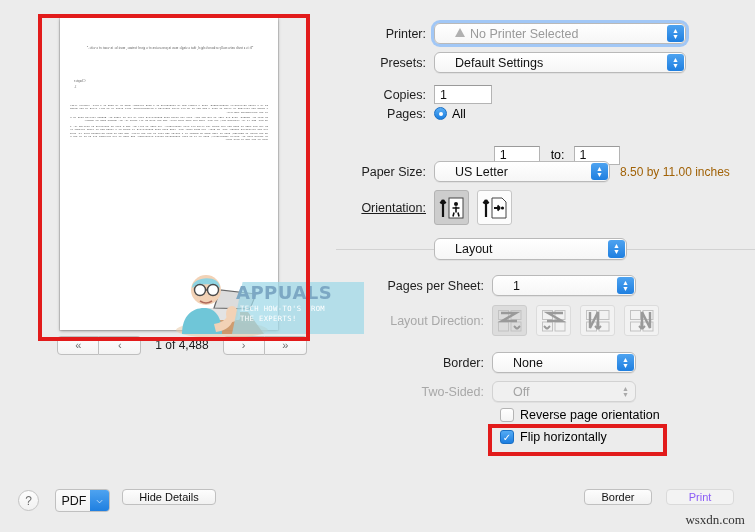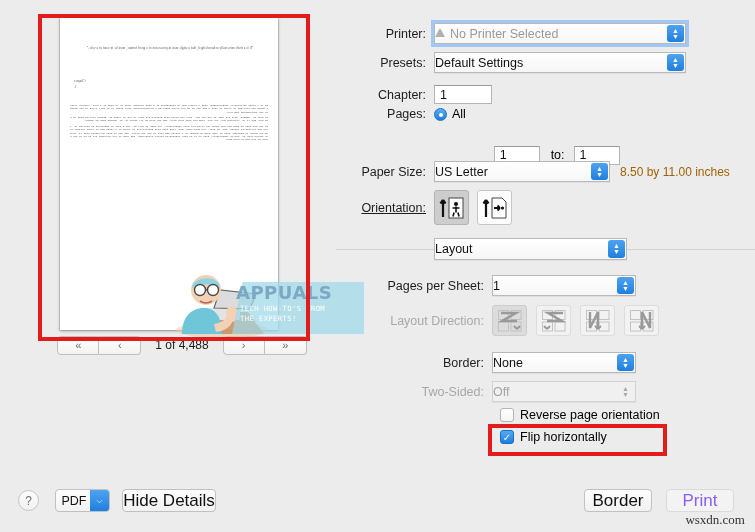--- a/index.html
+++ b/index.html
@@ -86,23 +86,23 @@
   .row{position:absolute;display:flex;align-items:center;}
   .lbl{
     text-align:right;font-size:12.5px;color:#1d1d1d;white-space:nowrap;
   }
   .lbl.dim{color:#a8a8a8;}
 
   
   .popup{
     position:relative;height:21px;box-sizing:border-box;
     background:linear-gradient(#ffffff,#f6f6f6);
-    border:1px solid #b9b9b9;border-radius:0;
+    border:1px solid #b9b9b9;border-radius:6px;
     display:flex;align-items:center;
-    font-size:12.5px;color:#111;padding-left:0;
+    font-size:12.5px;color:#111;padding-left:20px;
     box-shadow:0 1px 0 rgba(0,0,0,.05);
   }
   .popup .arrows{
     position:absolute;right:1px;top:1px;bottom:1px;width:17px;
     background:linear-gradient(#4ea3f0,#1f7fe0);border-radius:3px;
     display:flex;flex-direction:column;align-items:center;justify-content:center;
     color:#fff;font-size:7px;line-height:6px;
   }
   .popup.focusring{box-shadow:0 0 0 3px rgba(100,170,255,.55);}
   .popup.nofill{background:#f0f0f0;border-color:#d2d2d2;color:#a3a3a3;}
@@ -164,24 +164,24 @@
     position:absolute;left:55px;top:19px;height:23px;width:55px;box-sizing:border-box;
     border:1px solid #c0c0c0;border-radius:4px;background:linear-gradient(#fdfdfd,#f2f2f2);
     display:flex;align-items:center;overflow:hidden;font-size:12.5px;color:#111;
   }
   .pdfbtn .t{flex:1;text-align:center;padding-left:2px;}
   .pdfbtn .arrow{
     width:19px;height:100%;background:linear-gradient(#4ea3f0,#1f7fe0);
     color:#fff;display:flex;align-items:center;justify-content:center;font-size:8px;
   }
   .pushbtn{
-    position:absolute;height:23px;box-sizing:border-box;border:1px solid #c0c0c0;
+    position:absolute;height:16px;box-sizing:border-box;border:1px solid #c0c0c0;
     border-radius:4px;background:linear-gradient(#fdfdfd,#f1f1f1);
     display:flex;align-items:center;justify-content:center;
-    font-size:17px;color:#111;
+    font-size:11px;color:#111;
   }
   .pushbtn.disabled{color:#8b5cf6;background:#f3f3f3;border-color:#dadada;}
   .sitemark{
     position:absolute;right:10px;top:42px;
     font-family:"Liberation Serif",serif;font-size:13px;color:#333;
   }
 </style>
 </head>
 <body>
 
@@ -256,27 +256,27 @@
 
     <div class="row" style="left:0;top:52px;">
       <div class="lbl" style="width:90px;">Presets:</div>
       <div class="popup" style="margin-left:8px;width:252px;">
         <span>Default Settings</span>
         <span class="arrows">▲<br>▼</span>
       </div>
     </div>
 
     <div class="row" style="left:0;top:85px;">
-      <div class="lbl" style="width:90px;">Chapter:</div>
+      <div class="lbl" style="width:90px;">Copies:</div>
       <div class="txtfield" style="margin-left:8px;width:58px;">1</div>
     </div>
 
     <div class="row" style="left:0;top:107px;">
       <div class="lbl" style="width:90px;">Pages:</div>
-      <div style="margin-left:8px;display:flex;align-items:flex-end;">
+      <div style="margin-left:8px;display:flex;align-items:flex-start;">
         <span class="radio on"></span>
         <span>All</span>
       </div>
     </div>
     <div class="row" style="left:0;top:134px;">
       <div style="width:90px;"></div>
       <div style="margin-left:8px;display:flex;align-items:center;margin-top:28px;">
         <span class="radio"></span>
         <span>From:</span>
       </div>

